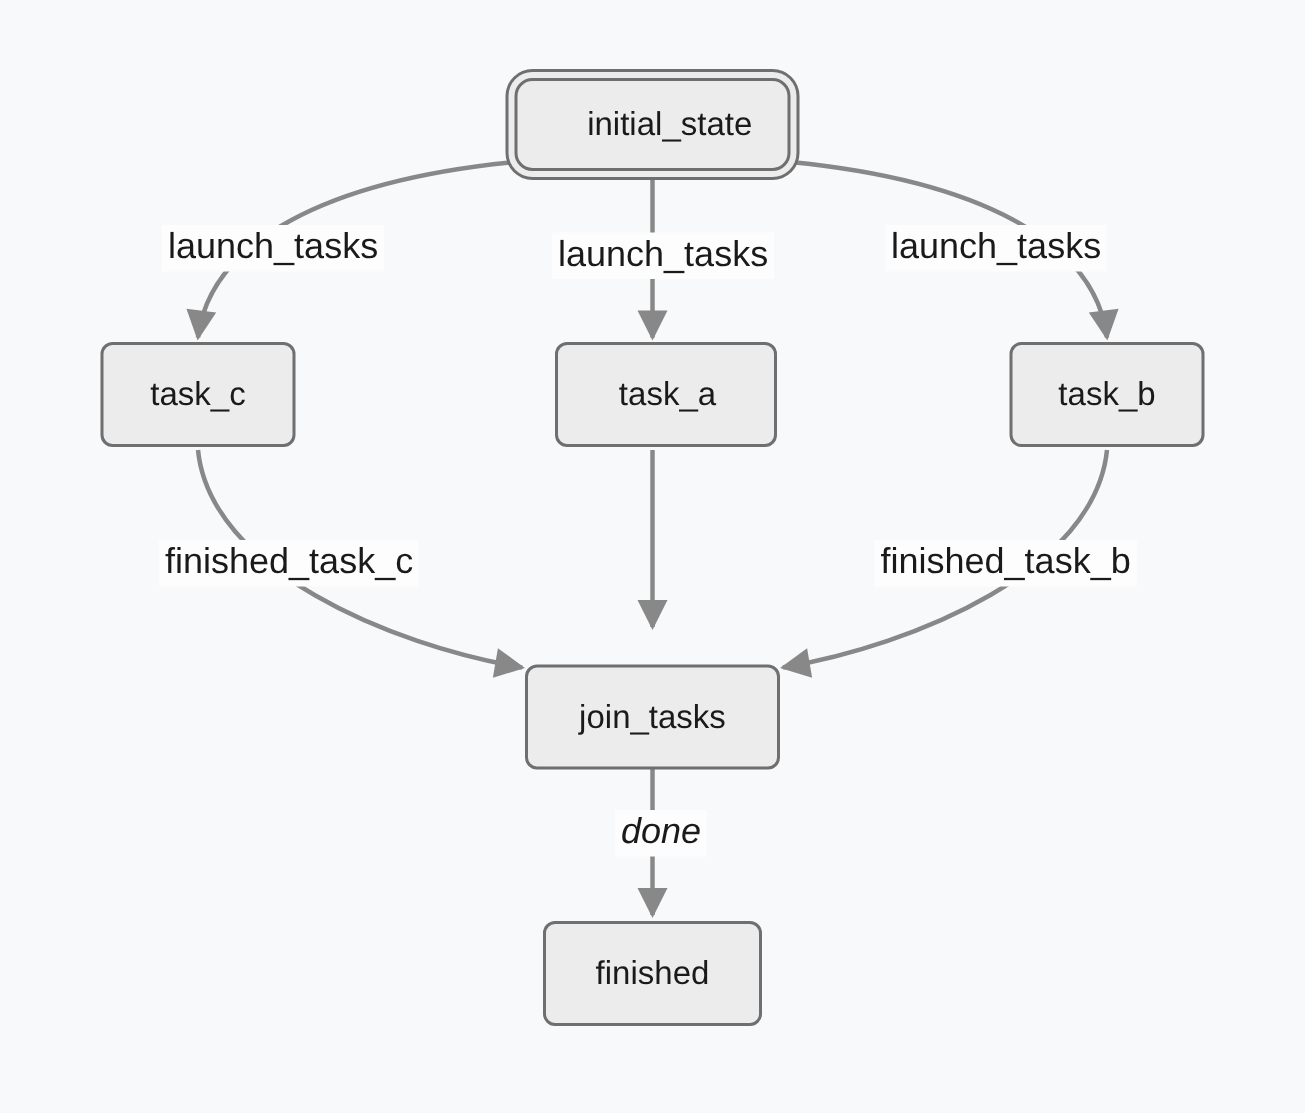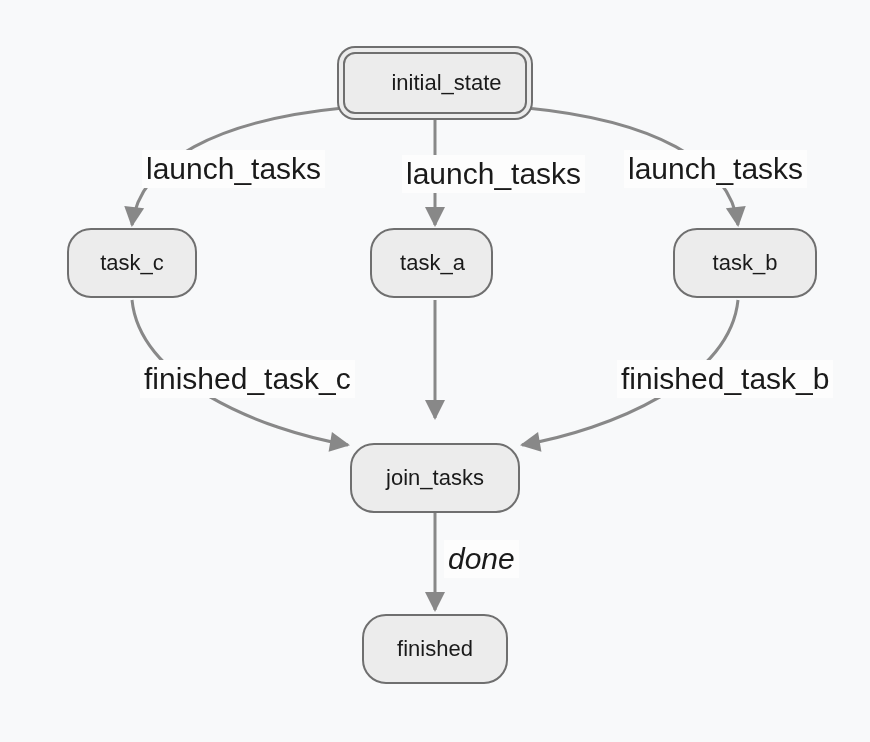--- a/index.html
+++ b/index.html
@@ -20,40 +20,39 @@
     position: absolute;
     left: 0; top: 0;
     width: 870px;
     height: 742px;
     pointer-events: none;
   }
   .node {
     position: absolute;
     background: #ececec;
     border: 2px solid #6f6f6f;
-    border-radius: 24px;
+    border-radius: 8px;
     box-sizing: border-box;
     display: flex;
     align-items: center;
     justify-content: center;
     font-size: 22px;
     padding: 0 18px;
   }
   .node.initial {
     box-shadow: 0 0 0 4px #ececec, 0 0 0 6px #6f6f6f;
     border-radius: 12px;
   }
   .edge-label {
     position: absolute;
     background: #fdfdfd;
-    font-size: 30px;
+    font-size: 24px;
     padding: 1px 4px;
     white-space: nowrap;
     line-height: 1.2;
-    margin-left: 34px;
   }
   .edge-path {
     fill: none;
     stroke: #888;
     stroke-width: 3;
   }
 </style>
 </head>
 <body>
 
@@ -82,25 +81,25 @@
   </svg>
 
   <div class="node initial" style="left:343px; top:52px; width:184px; height:62px;padding-left:41px;">
     <span>initial_state</span>
   </div>
 
   <div class="node" style="left:67px; top:228px; width:130px; height:70px;">
     <span>task_c</span>
   </div>
 
-  <div class="node" style="left:370px; top:228px; width:123px; height:70px;padding-left:20px;">
+  <div class="node" style="left:370px; top:228px; width:148px; height:70px;padding-left:20px;">
     <span>task_a</span>
   </div>
 
-  <div class="node" style="left:673px; top:228px; width:144px; height:70px;text-align:right;">
+  <div class="node" style="left:673px; top:228px; width:130px; height:70px;text-align:right;">
     <span>task_b</span>
   </div>
 
   <div class="node" style="left:350px; top:421px; width:170px; height:70px;margin-top:22px;">
     <span>join_tasks</span>
   </div>
 
   <div class="node" style="left:362px; top:614px; width:146px; height:70px;">
     <span>finished</span>
   </div>

